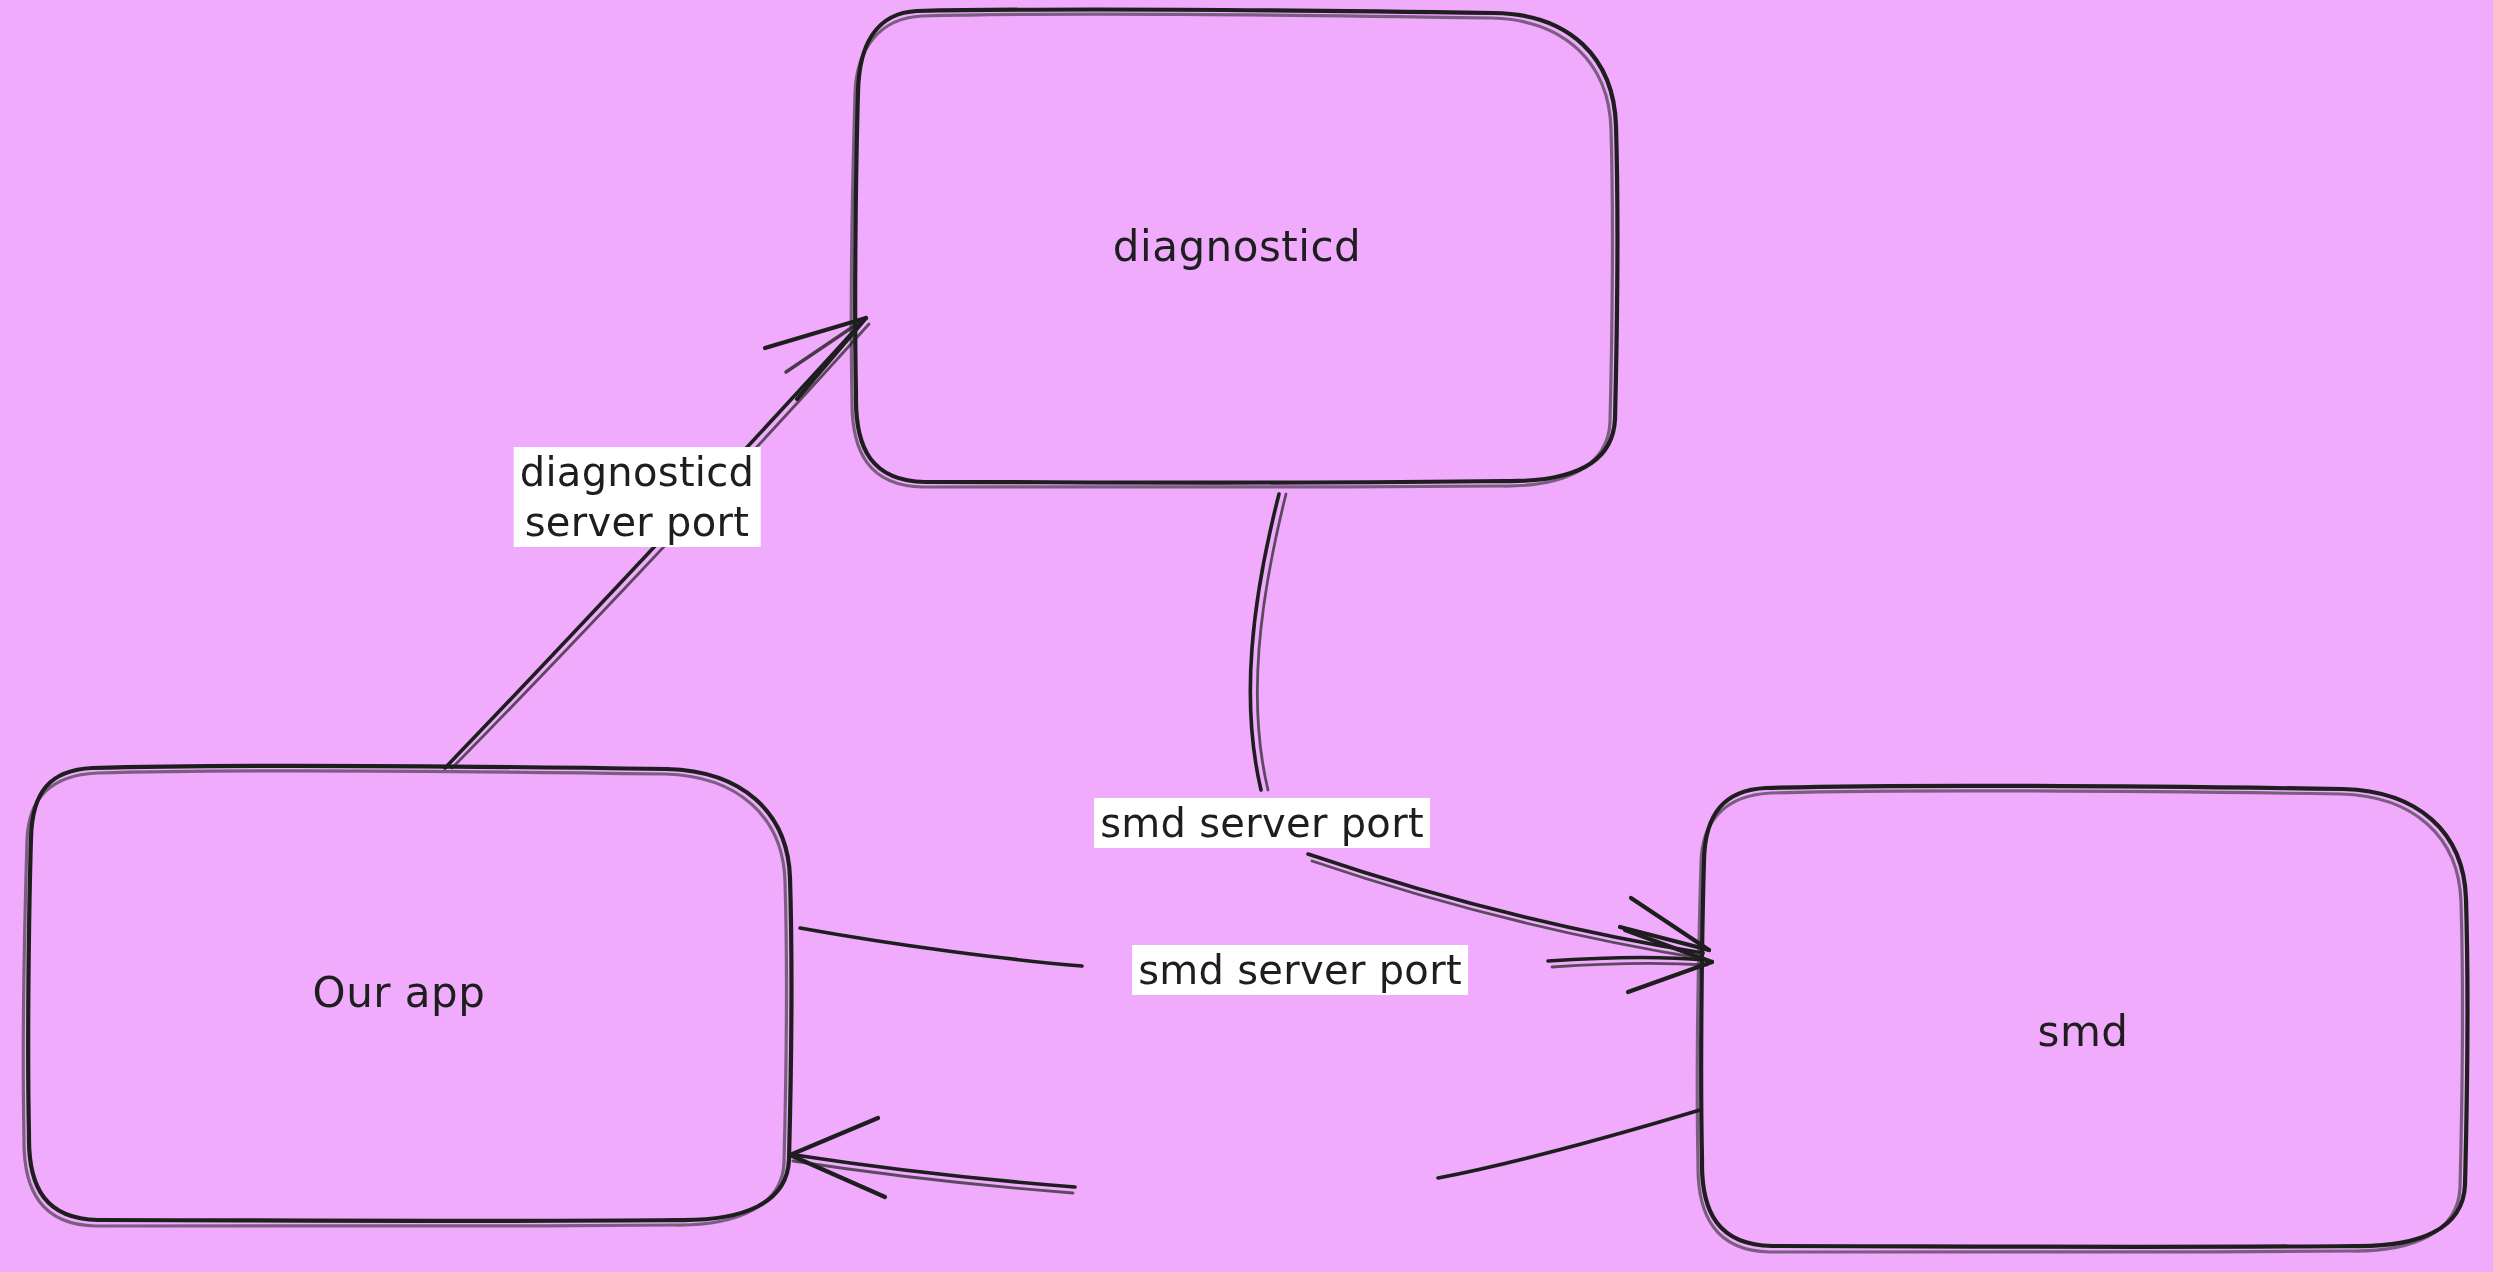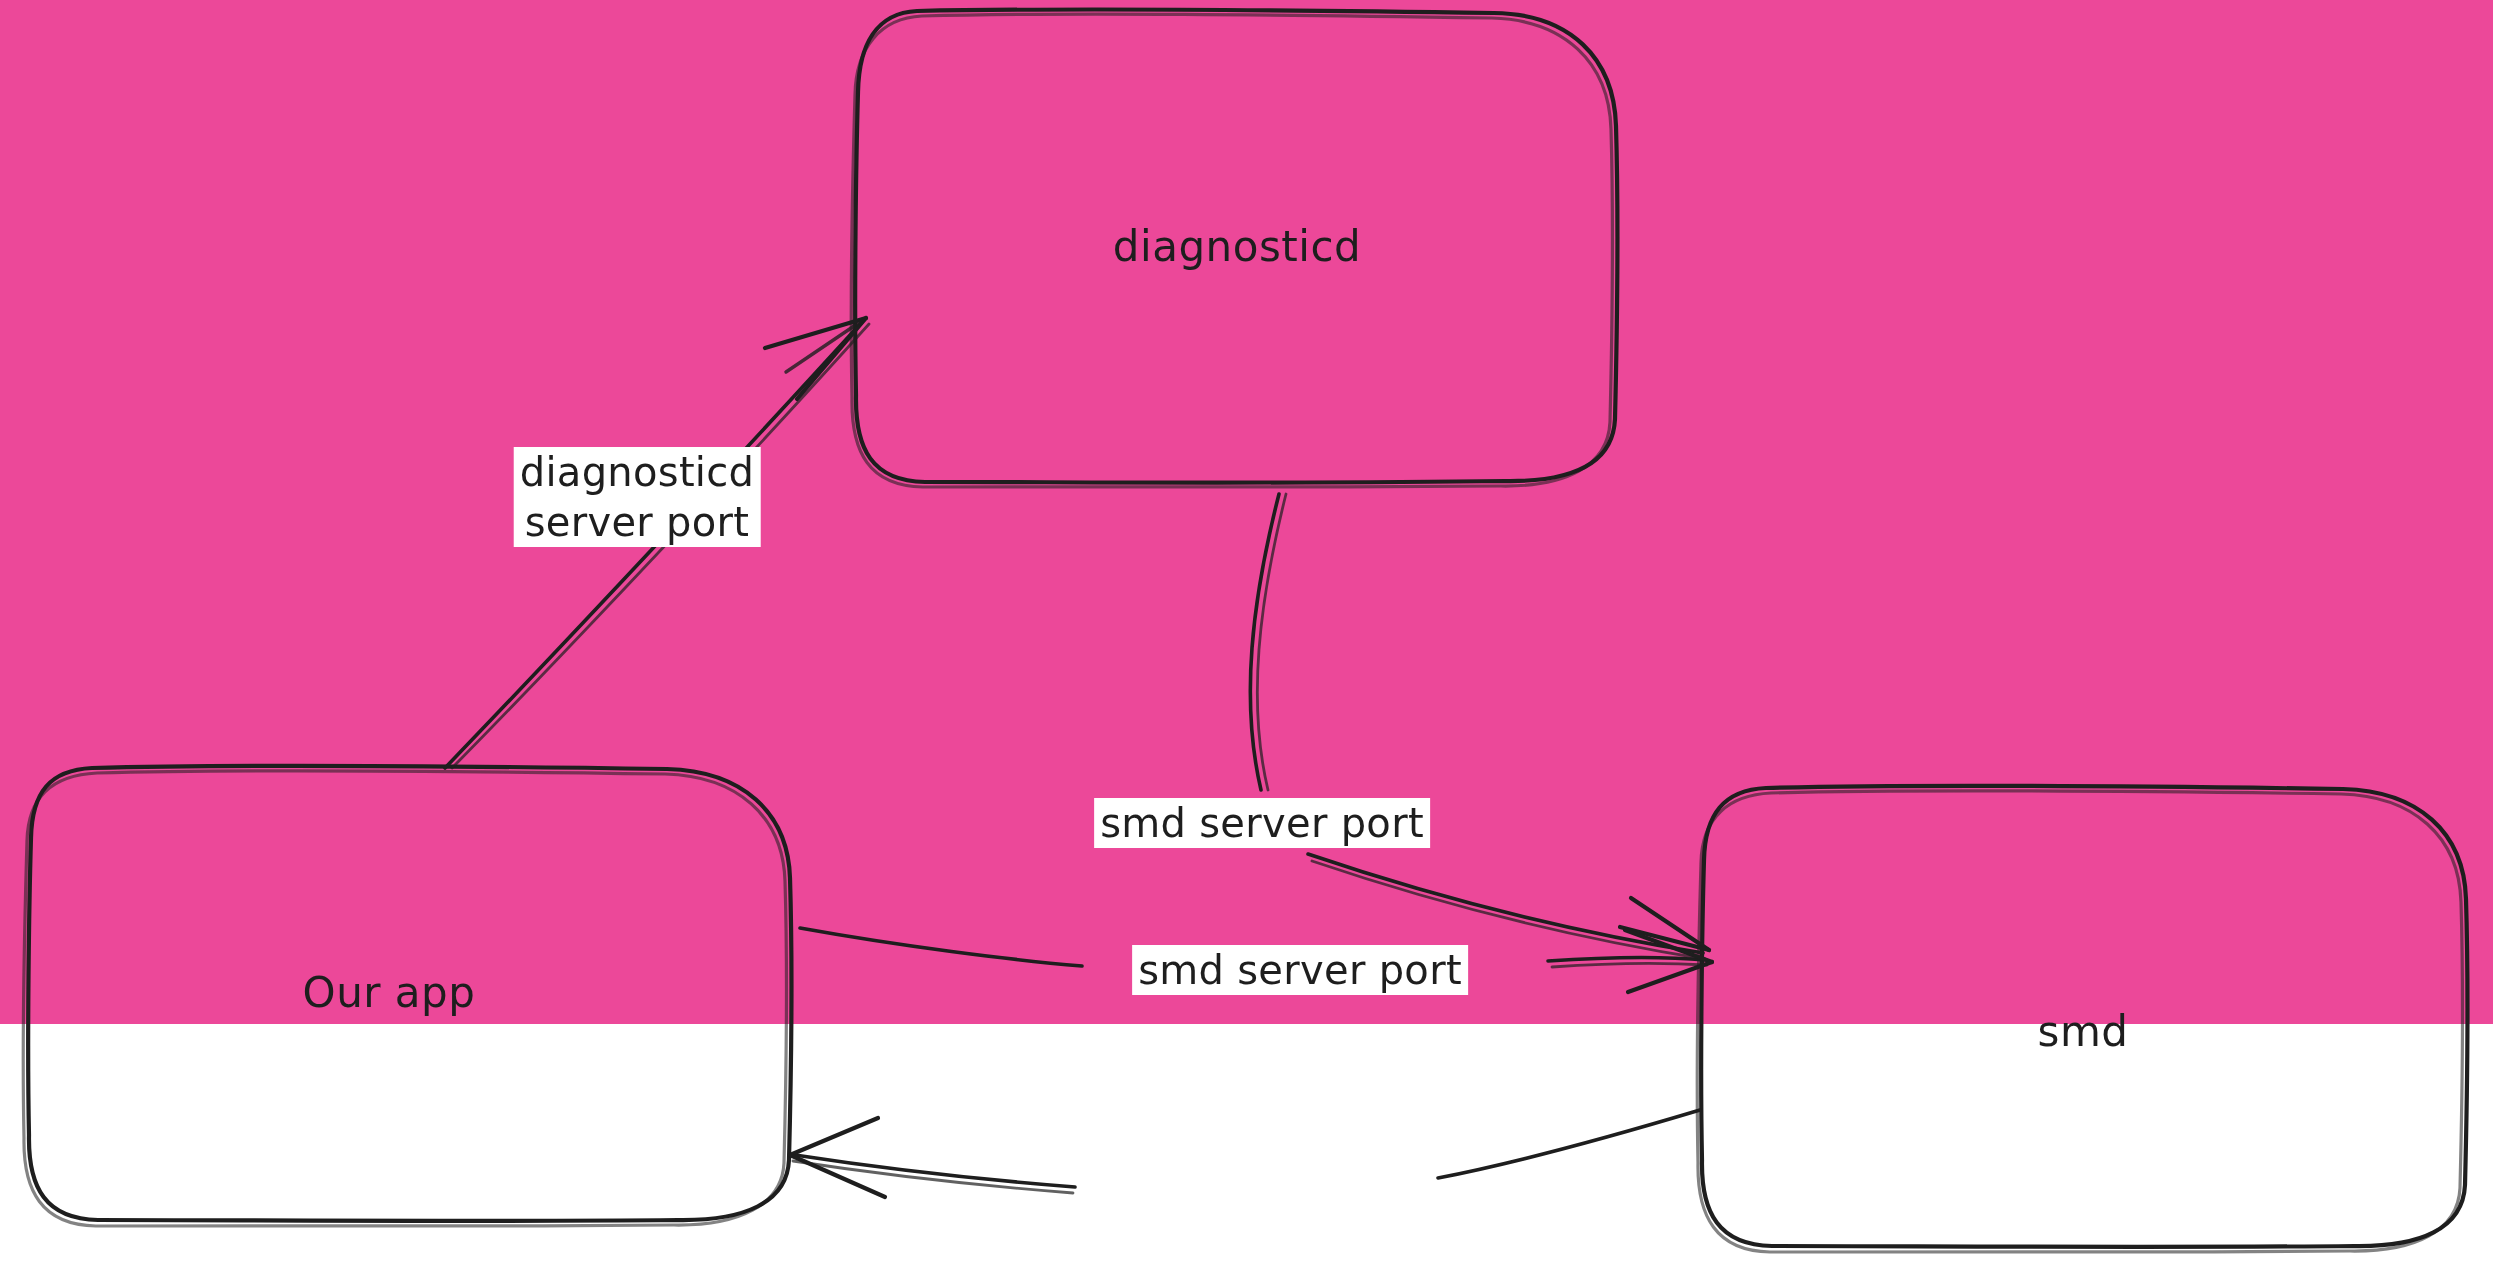--- a/index.html
+++ b/index.html
@@ -10,22 +10,22 @@
   }
   body {
     width: 2493px;
     height: 1272px;
     overflow: hidden;
     font-family: "DejaVu Sans", sans-serif;
   }
   #canvas {
     position: relative;
     width: 2493px;
-    height: 1024px;
-    background: #ec4899;
+    height: 1272px;
+    background: #f0abfc;
   }
   #sketch {
     position: absolute;
     top: 0;
     left: 0;
     width: 2493px;
     height: 1272px;
   }
   .node-label {
     position: absolute;
@@ -168,21 +168,21 @@
 
         <path stroke-width="4.2" d="M 878 1118 L 790 1155"></path>
         <path stroke-width="4.2" d="M 885 1197 L 790 1155"></path>
       </g>
 
     </g>
   </svg>
 
   <div class="node-label" style="left:1237px; top:246px;">diagnosticd</div>
 
-  <div class="node-label" style="left:389px; top:992px;">Our app</div>
+  <div class="node-label" style="left:399px; top:992px;">Our app</div>
 
   <div class="node-label" style="left:2083px; top:1015px;margin-top:16px;">smd</div>
 
   <div class="edge-label" style="left:637px; top:497px;">diagnosticd
 server port</div>
 
   <div class="edge-label" style="left:1262px; top:823px;">smd server port</div>
 
   <div class="edge-label" style="left:1300px; top:970px;">smd server port</div>
 

